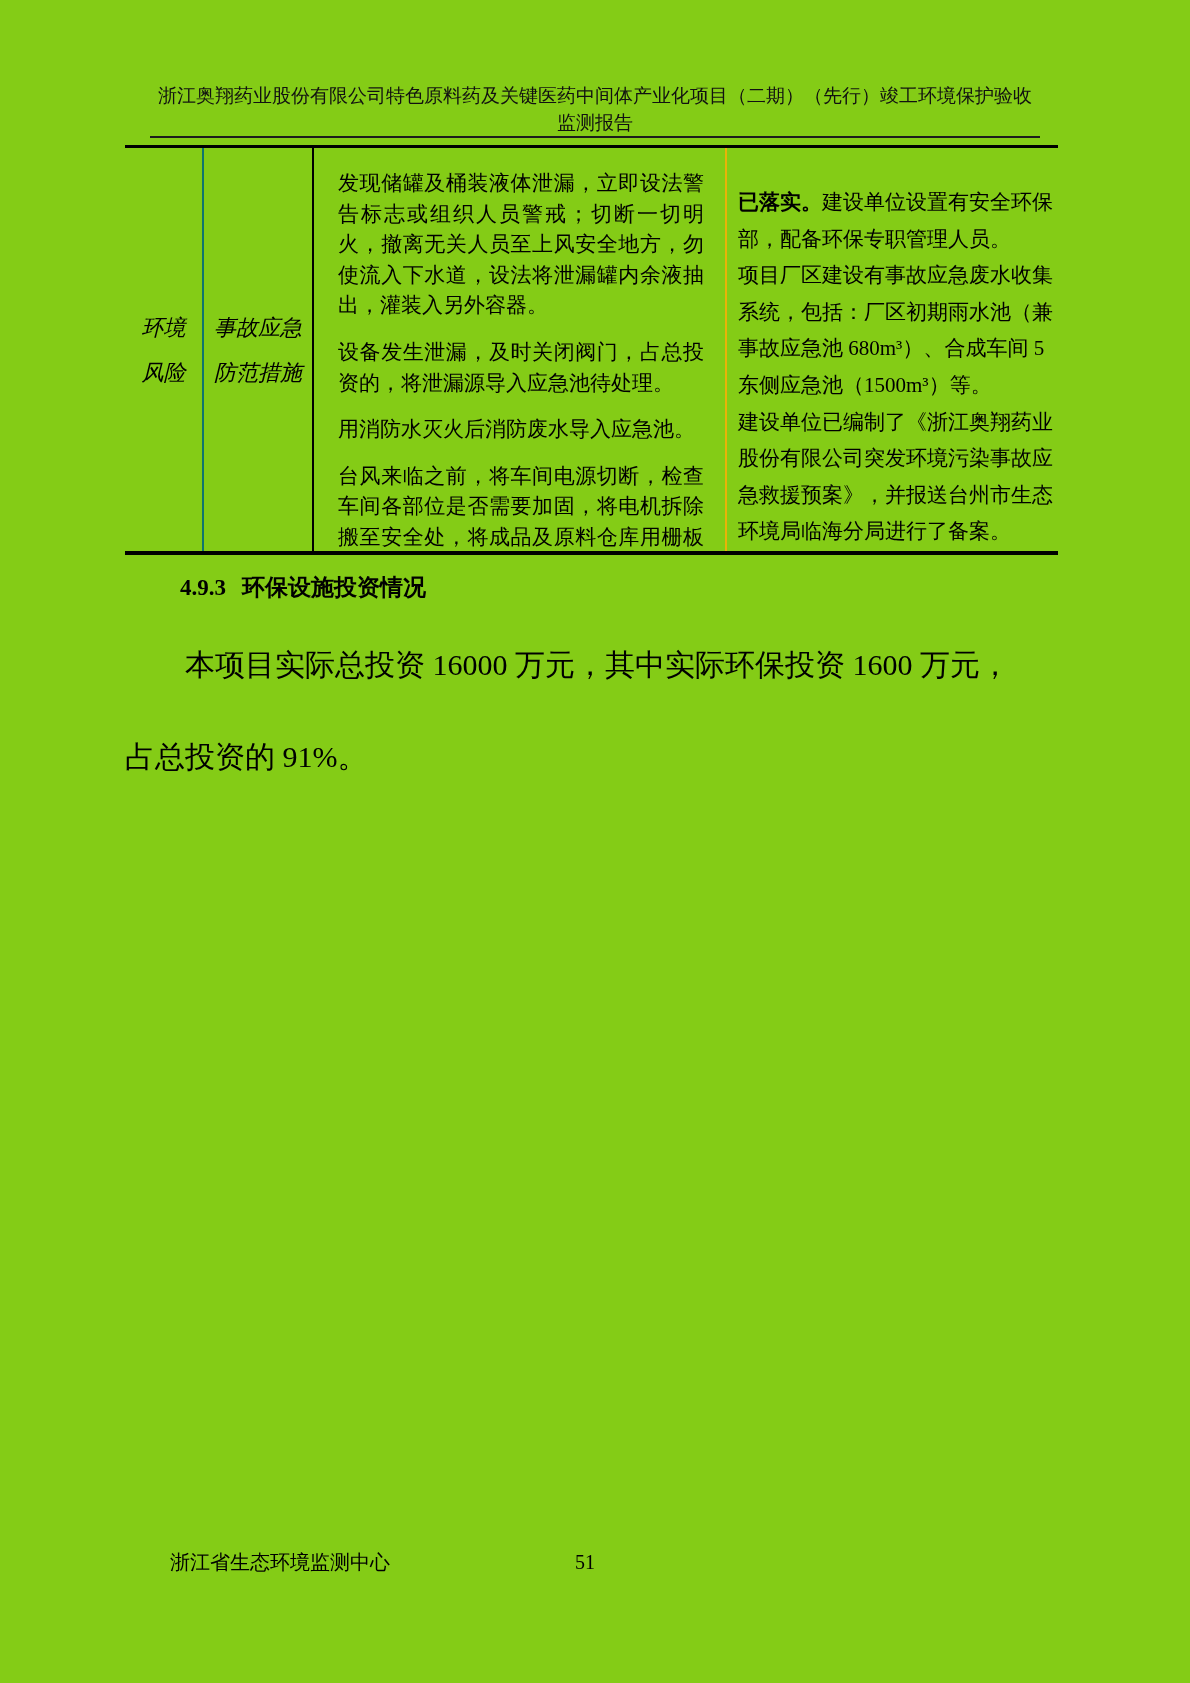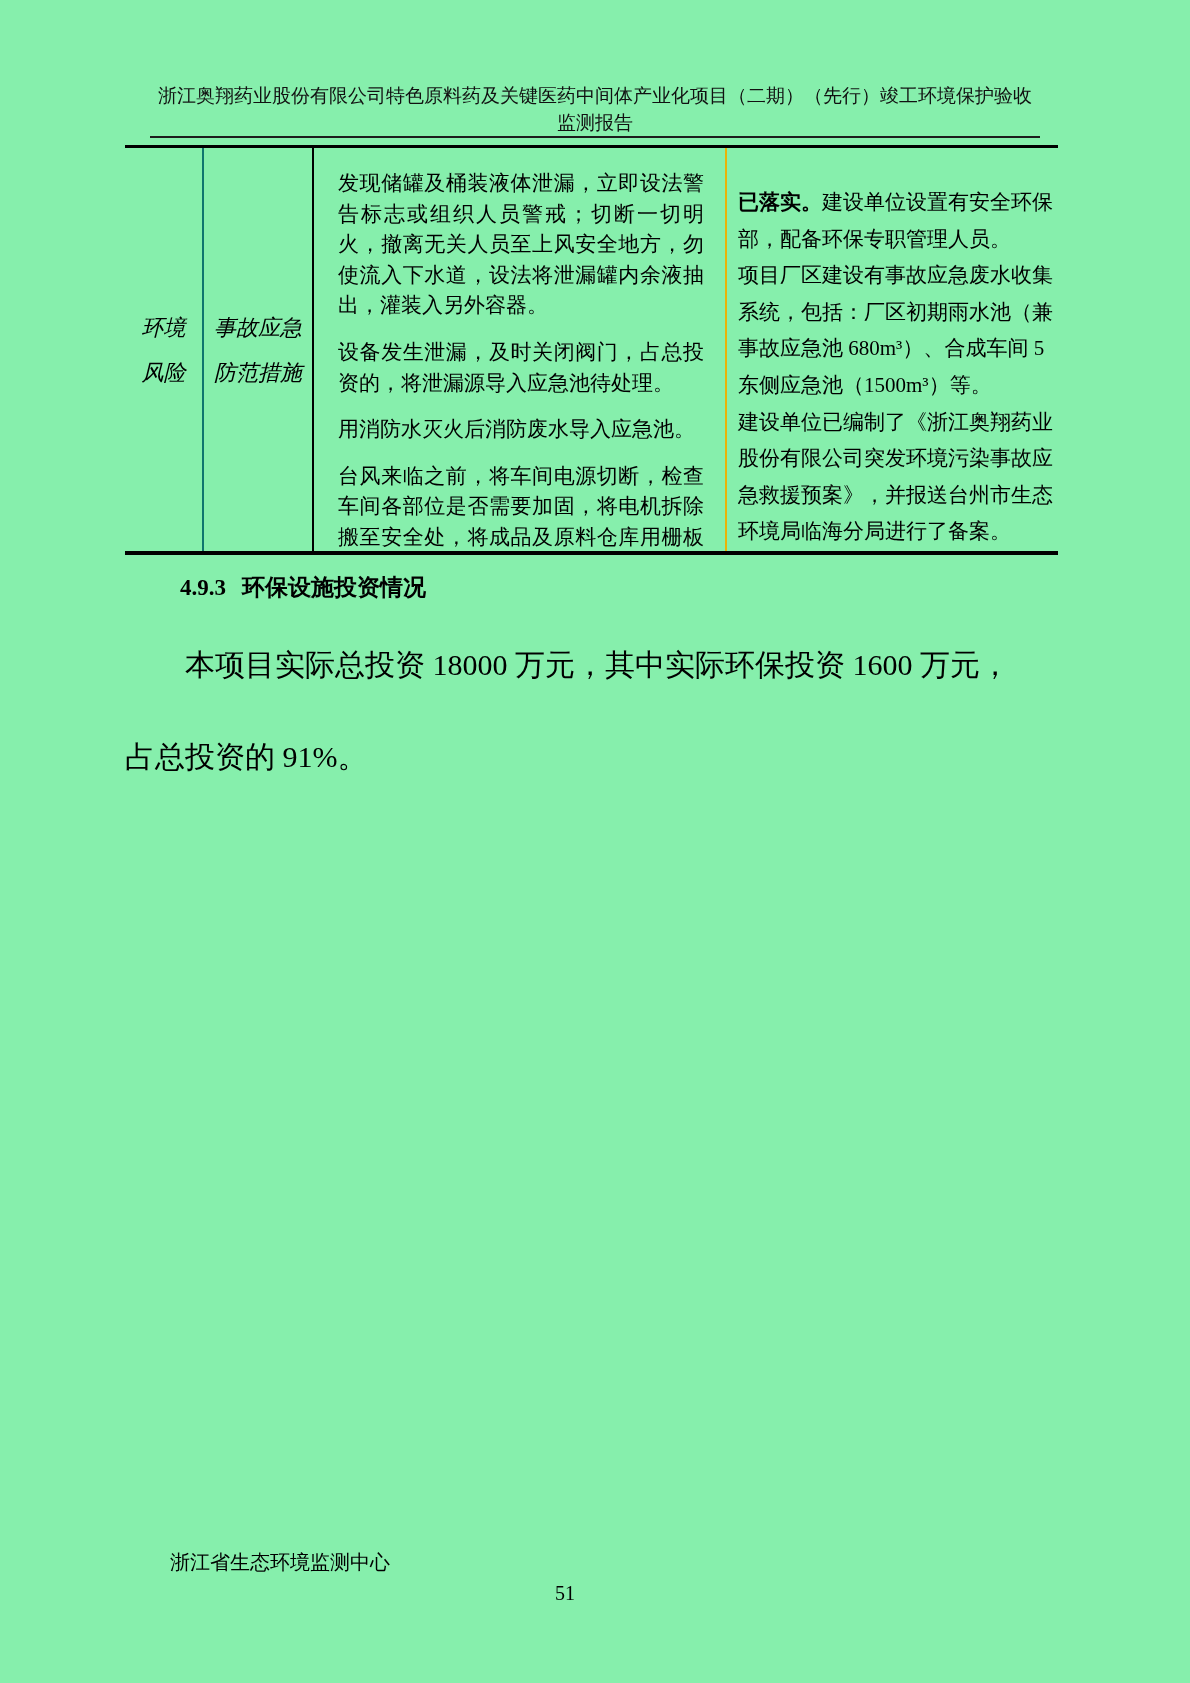--- a/index.html
+++ b/index.html
@@ -1,20 +1,20 @@
 <!DOCTYPE html>
 <html><head>
 <meta charset="utf-8">
 <style>
   * { margin:0; padding:0; box-sizing:border-box; }
   html,body { background:#ffffff; }
   .page {
     position:relative;
     width:1190px; height:1683px;
-    background:#86efac;
+    background:#84cc16;
     color:#000;
     font-family:"Liberation Serif","DejaVu Serif",serif;
     overflow:hidden;
   }
   
   .doc-header {
     position:absolute; top:82px; left:0; width:100%;
     text-align:center;
     font-size:19px; line-height:27px;
     color:#111;
@@ -70,21 +70,21 @@
   }
   .body-line { display:block; }
   .body-line.indent { text-indent:60px; }
   
   .doc-footer {
     position:absolute; top:1547px; left:125px;
     width:933px; height:30px;
     font-size:20px; line-height:30px;
   }
   .footer-org { position:absolute; left:45px; top:0; }
-  .footer-page { position:absolute; left:430px; top:0; width:60px; text-align:left;margin-top:31px; }
+  .footer-page { position:absolute; left:430px; top:0; width:60px; text-align:center; }
 </style>
 </head>
 <body>
 
 <div class="page">
 
   <div class="doc-header">
     <div>浙江奥翔药业股份有限公司特色原料药及关键医药中间体产业化项目（二期）（先行）竣工环境保护验收</div>
     <div>监测报告</div>
   </div>
@@ -108,21 +108,21 @@
       <p>项目厂区建设有事故应急废水收集系统，包括：厂区初期雨水池（兼事故应急池 680m³）、合成车间 5 东侧应急池（1500m³）等。</p>
       <p>建设单位已编制了《浙江奥翔药业股份有限公司突发环境污染事故应急救援预案》，并报送台州市生态环境局临海分局进行了备案。</p>
     </div>
   </div>
 
   <h3 class="section-heading">
     <span class="sec-num">4.9.3</span><span>环保设施投资情况</span>
   </h3>
 
   <div class="body-para">
-    <span class="body-line indent">本项目实际总投资 18000 万元，其中实际环保投资 1600 万元，</span>
+    <span class="body-line indent">本项目实际总投资 16000 万元，其中实际环保投资 1600 万元，</span>
     <span class="body-line">占总投资的 91%。</span>
   </div>
 
   <div class="doc-footer">
     <span class="footer-org">浙江省生态环境监测中心</span>
     <span class="footer-page">51</span>
   </div>
 
 </div>
 

